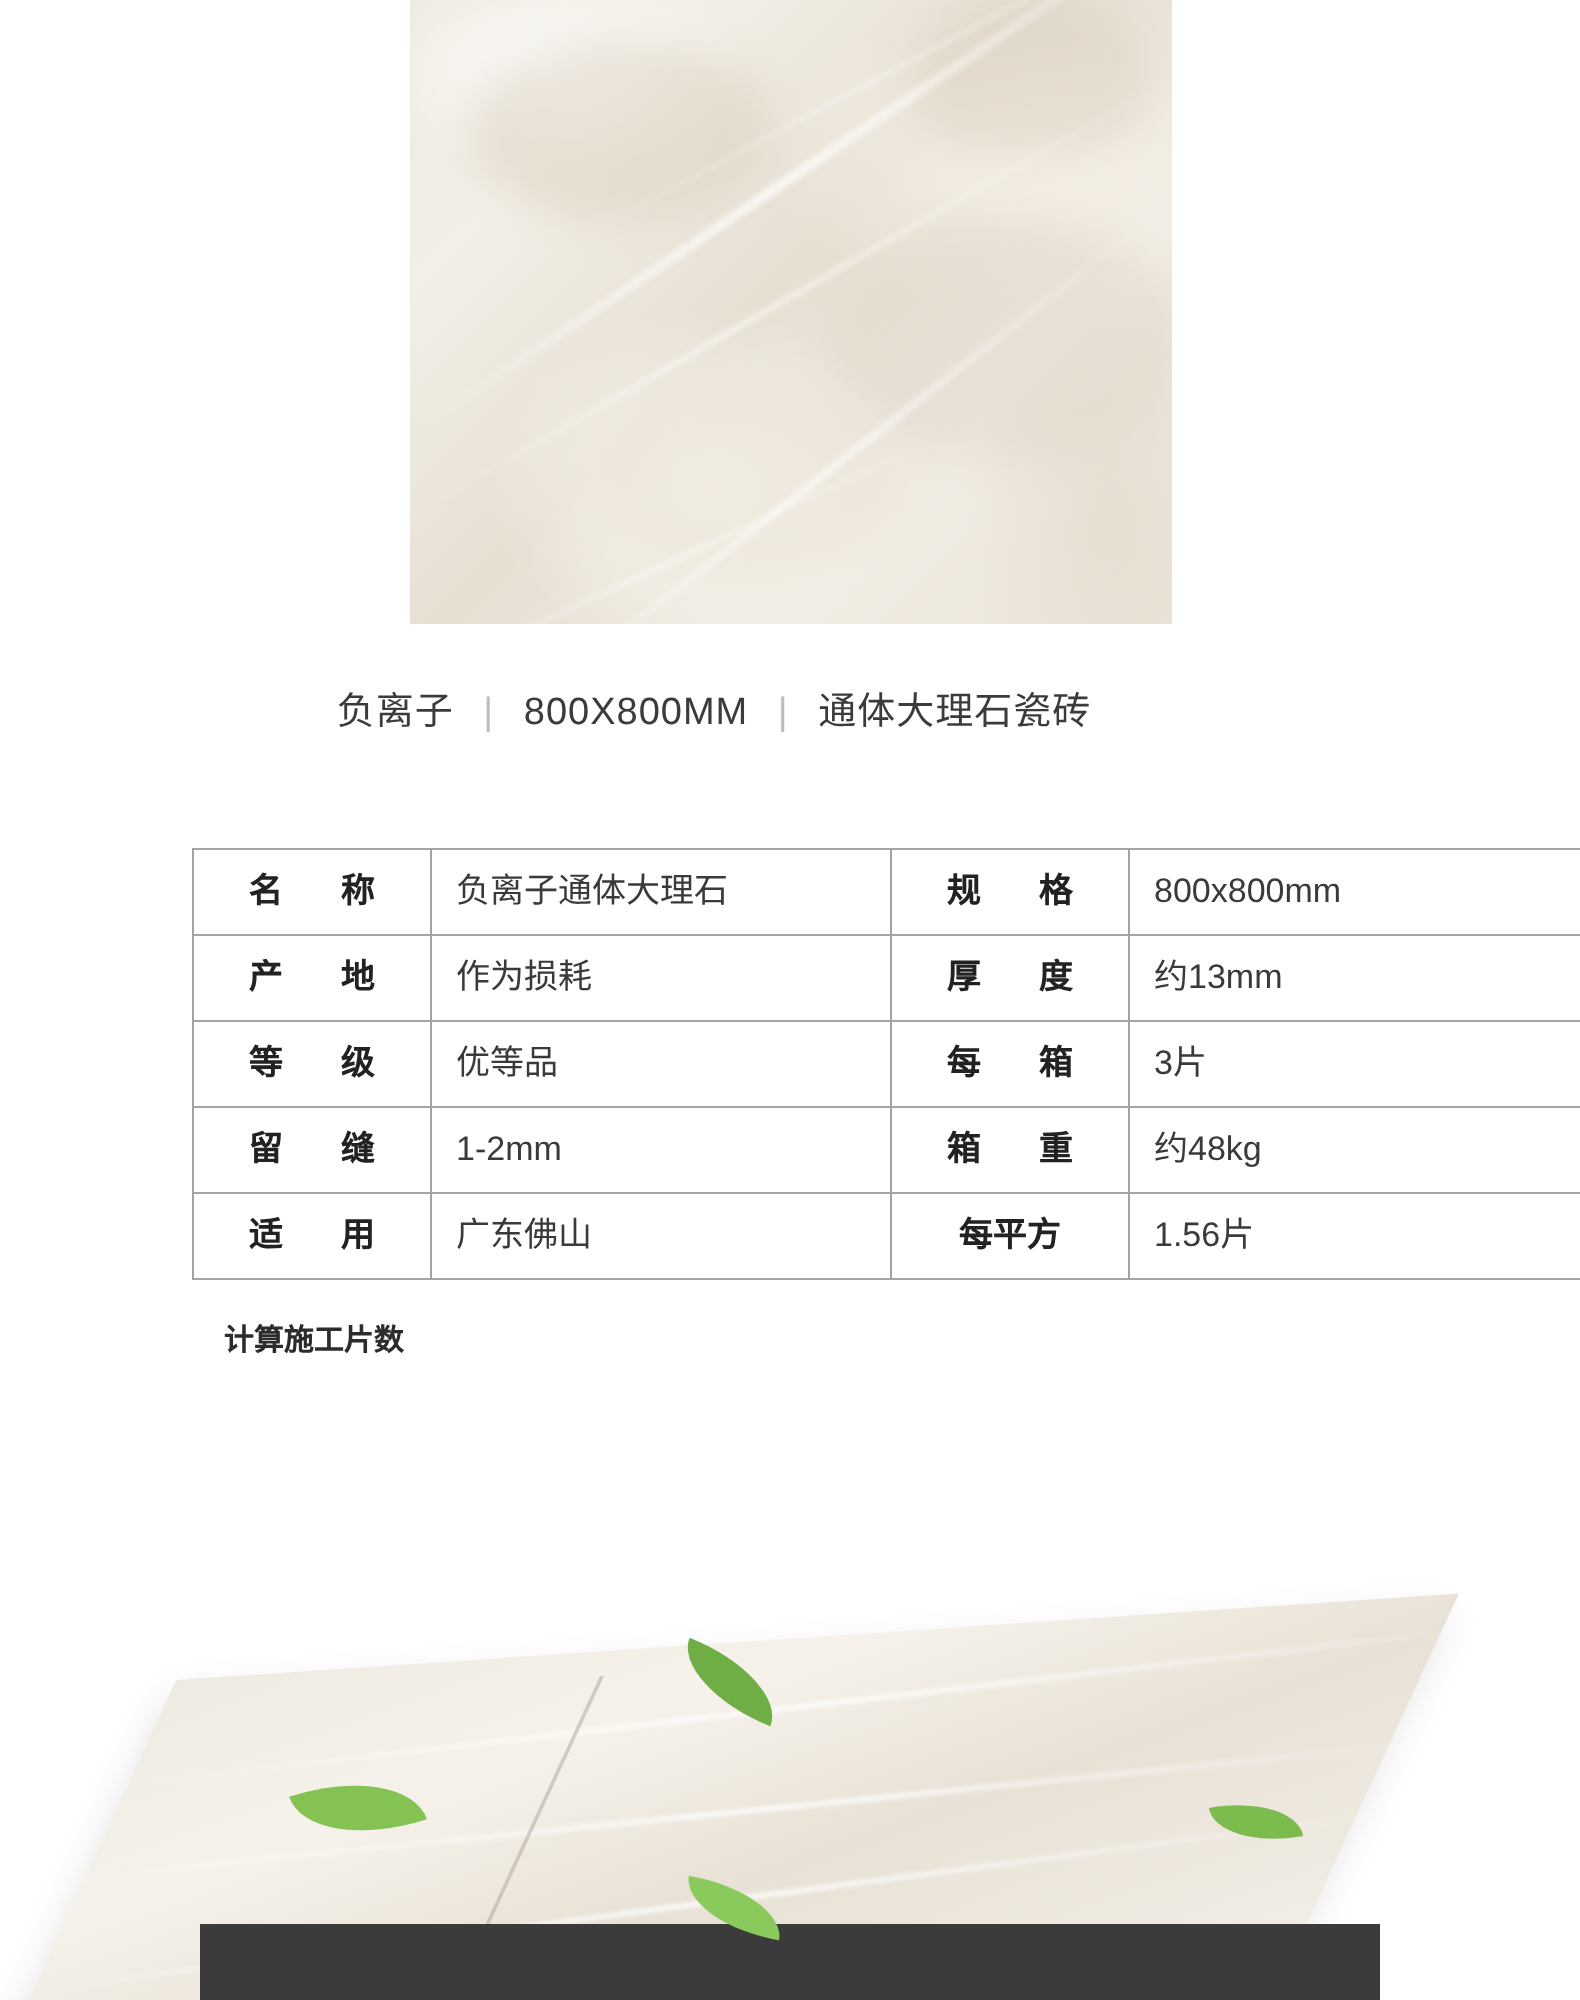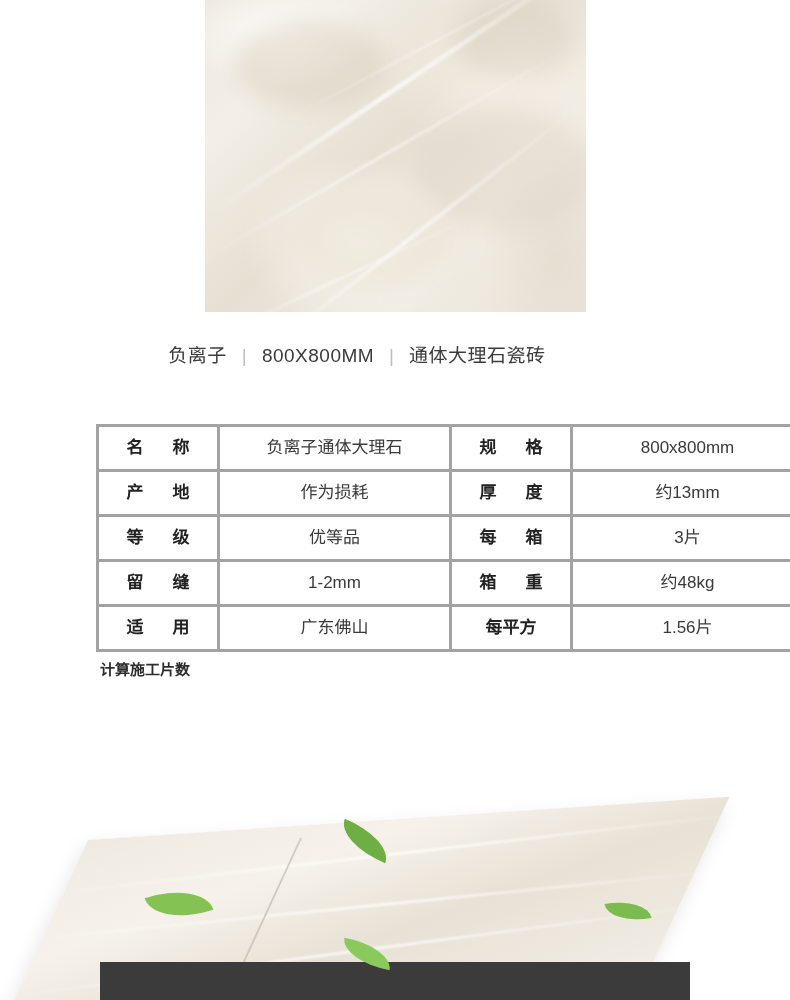--- a/index.html
+++ b/index.html
@@ -82,21 +82,21 @@
     position: absolute;
     left: 96px;
     top: 424px;
     width: 598px;
     border-collapse: collapse;
     table-layout: fixed;
     font-size: 17px;
     color: #2f2f2f;
   }
   .spec-table td {
-    border: 3px solid #a3a3a3;
+    border: 1px solid #a3a3a3;
     height: 42px;
     padding: 0 12px;
     vertical-align: middle;
     line-height: 1.2;
   }
   .spec-table td.label {
     width: 94px;
     text-align: center;
     letter-spacing: 6px;
     text-indent: 6px;
@@ -104,27 +104,26 @@
     color: #222;
     white-space: nowrap;
   }
   .spec-table td.label.tight {
     letter-spacing: 0;
     text-indent: 0;
   }
   .spec-table td.value {
     width: 205px;
     color: #3a3a3a;
-    text-align: center;
   }
 
   
   .notes {
     position: absolute;
-    left: 100px;
+    left: 112px;
     top: 658px;
     width: 600px;
   }
   .notes h3 {
     margin: 0 0 8px 0;
     font-size: 15px;
     font-weight: bold;
     color: #2c2c2c;
   }
   .notes p {

